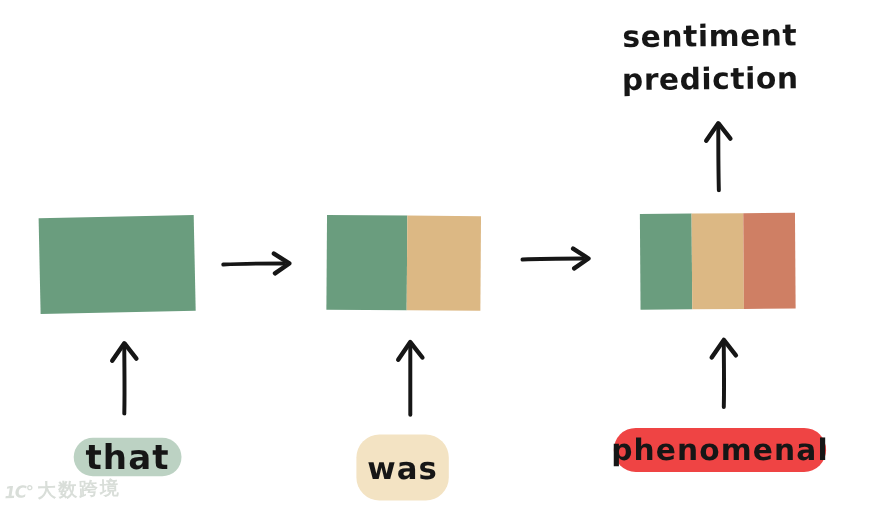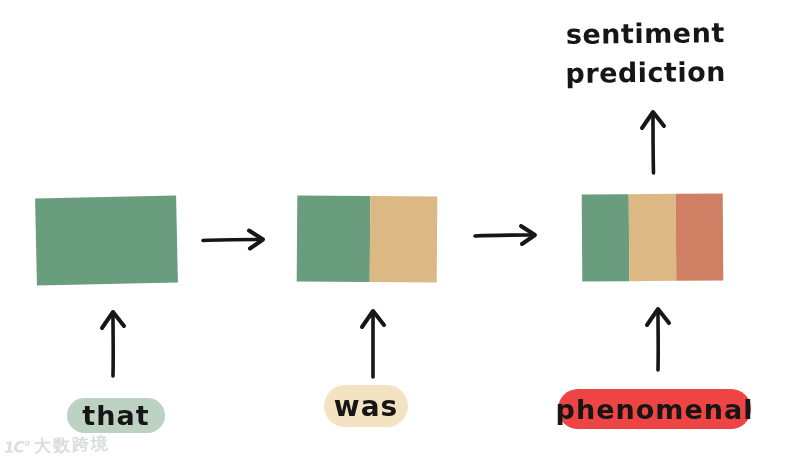--- a/index.html
+++ b/index.html
@@ -58,22 +58,22 @@
   .token-pill {
     position: absolute;
     display: flex;
     align-items: center;
     justify-content: center;
     color: var(--ink, #161616);
     font-weight: 700;
     letter-spacing: 1px;
     white-space: nowrap;
   }
-  #pill-that { left: 67px;  top: 398px; width: 98px;  height: 35px; border-radius: 18px; font-size: 27px; }
-  #pill-was  { left: 324px; top: 385px; width: 84px;  height: 42px; border-radius: 21px; font-size: 28px; }
+  #pill-that { left: 67px;  top: 398px; width: 98px;  height: 35px; border-radius: 18px; font-size: 31px; }
+  #pill-was  { left: 324px; top: 395px; width: 84px;  height: 60px; border-radius: 21px; font-size: 28px; }
   #pill-phenomenal { left: 558px; top: 389px; width: 193px; height: 40px; border-radius: 20px; font-size: 27px; }
 
   
   .watermark {
     position: absolute;
     left: 4px;
     top: 434px;
     display: flex;
     align-items: center;
     gap: 4px;

